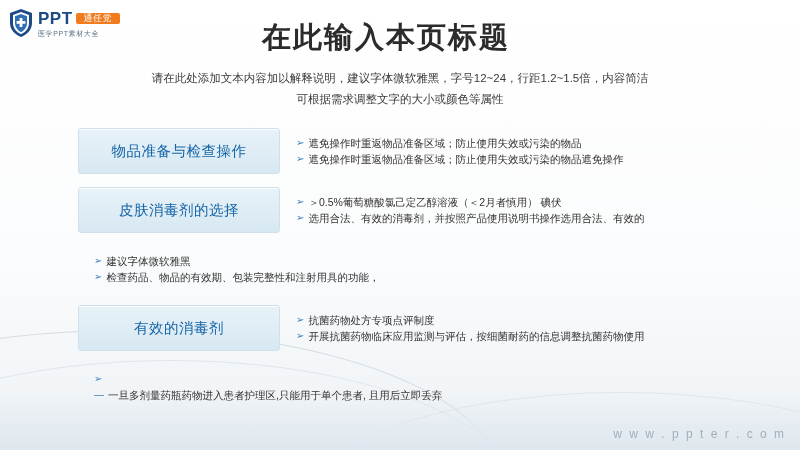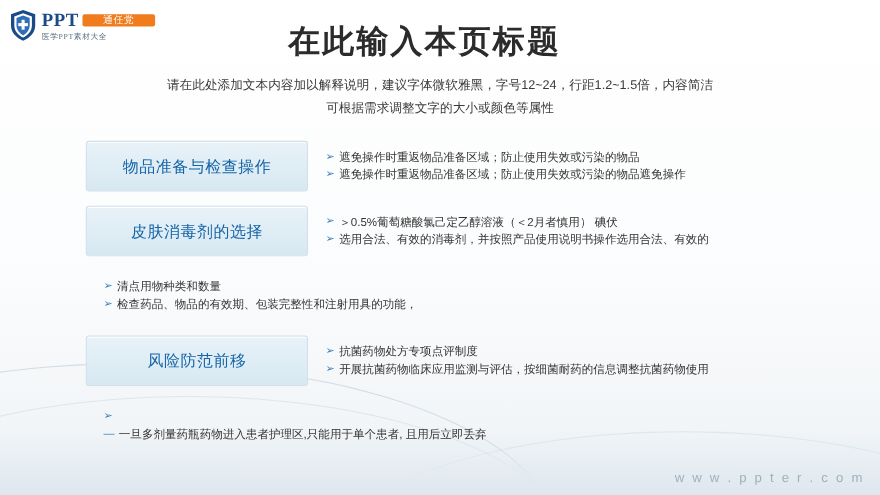--- a/index.html
+++ b/index.html
@@ -69,38 +69,37 @@
   .logo .shield {
     width: 26px;
     height: 30px;
     margin-right: 4px;
   }
   .logo-text {
     display: flex;
     flex-direction: column;
     justify-content: center;
     line-height: 1;
-    font-family: Liberation Serif, serif;
   }
   .logo-main {
     display: flex;
     align-items: center;
   }
   .logo-ppt {
     font-size: 17px;
     font-weight: bold;
     color: #1b4a86;
     letter-spacing: 0.5px;
   }
   .logo-badge {
     margin-left: 3px;
     background: #f07c1e;
     color: #ffffff;
     font-size: 9px;
-    padding: 1px 19px;
+    padding: 1px 8px;
     border-radius: 2px;
     letter-spacing: 0.5px;
   }
   .logo-sub {
     font-size: 7px;
     color: #5c7285;
     margin-top: 3px;
     letter-spacing: 0.6px;
   }
 
@@ -253,31 +252,31 @@
           <span class="arrow">➢</span>
           <span>选用合法、有效的消毒剂，并按照产品使用说明书操作选用合法、有效的</span>
         </div>
       </div>
     </div>
 
     <div class="row">
       <div class="bullets">
         <div class="bullet">
           <span class="arrow">➢</span>
-          <span>清点用物种类和数量</span>
+          <span>建议字体微软雅黑</span>
         </div>
         <div class="bullet">
           <span class="arrow">➢</span>
           <span>检查药品、物品的有效期、包装完整性和注射用具的功能，</span>
         </div>
       </div>
     </div>
 
     <div class="row">
-      <div class="label">风险防范前移</div>
+      <div class="label">有效的消毒剂</div>
       <div class="bullets">
         <div class="bullet">
           <span class="arrow">➢</span>
           <span>抗菌药物处方专项点评制度</span>
         </div>
         <div class="bullet">
           <span class="arrow">➢</span>
           <span>开展抗菌药物临床应用监测与评估，按细菌耐药的信息调整抗菌药物使用</span>
         </div>
       </div>

